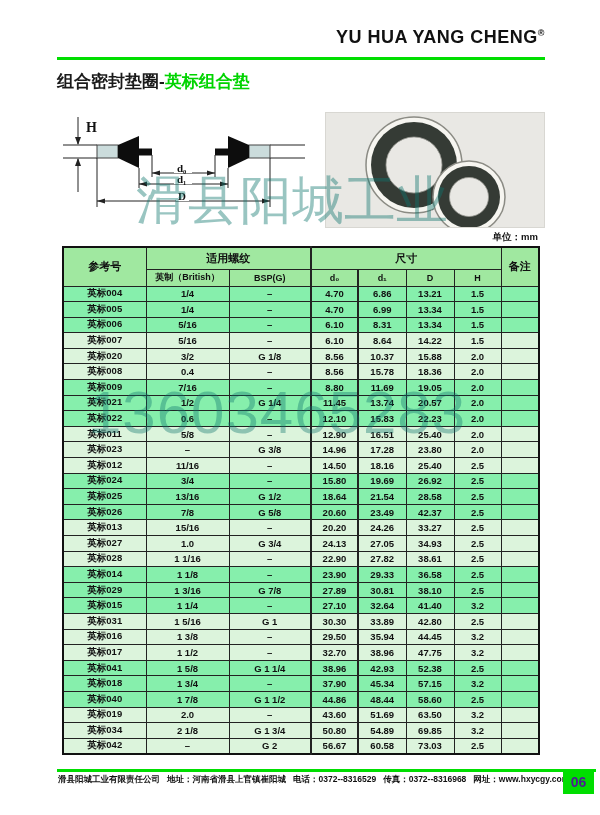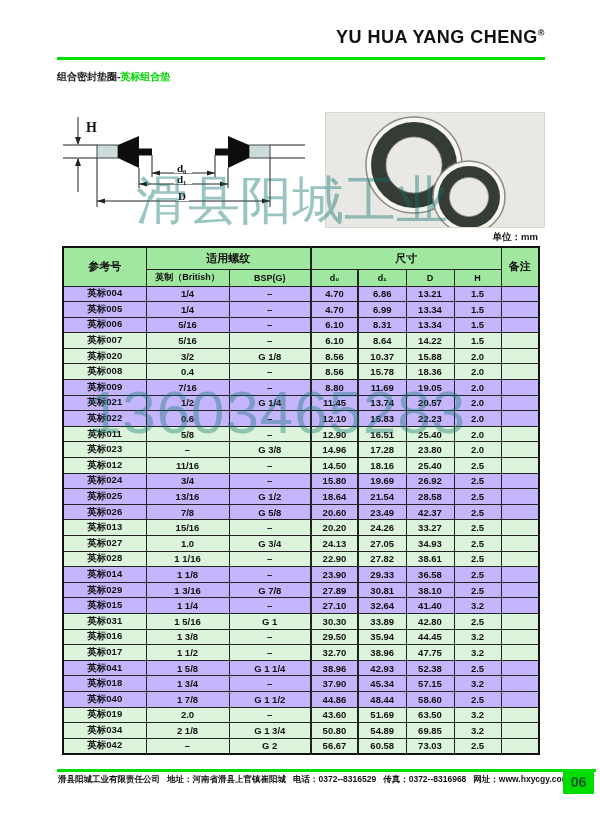--- a/index.html
+++ b/index.html
@@ -3,51 +3,51 @@
 <meta charset="utf-8">
 <style>
   html,body{margin:0;padding:0;background:#fff;}
   .page{position:relative;width:600px;height:815px;background:#ffffff;overflow:hidden;
         font-family:"Liberation Sans",sans-serif;}
   
   .brand{position:absolute;top:27px;left:0;width:545px;text-align:right;
          font-size:18px;font-weight:bold;color:#111;letter-spacing:.5px;}
   .brand sup{font-size:9px;vertical-align:super;}
   .top-rule{position:absolute;left:57px;top:57px;width:488px;height:3px;}
-  .page-title{position:absolute;left:57px;top:70px;font-size:10px;font-weight:bold;color:#1a1a1a;}
+  .page-title{position:absolute;left:57px;top:70px;font-size:17px;font-weight:bold;color:#1a1a1a;}
   
   .diagram{position:absolute;left:55px;top:106px;}
   .photo{position:absolute;left:325px;top:112px;width:220px;height:116px;background:#e9e8e4;
          border:1px solid #d8d7d2;box-sizing:border-box;overflow:hidden;}
   
   .wm{position:absolute;color:#0f766e;z-index:6;pointer-events:none;white-space:nowrap;}
   .wm1{left:136px;top:166px;font-size:52px;opacity:.42;font-weight:500;}
   .wm2{left:88px;top:378px;font-size:60px;opacity:.38;font-weight:500;letter-spacing:1px;}
   
   .unit{position:absolute;left:438px;top:231px;width:100px;text-align:right;
         font-size:9.5px;font-weight:bold;color:#111;}
   
   table.spec{position:absolute;left:62px;top:246px;width:476px;border-collapse:collapse;
              table-layout:fixed;border:2px solid #111;z-index:2;}
   table.spec th,table.spec td{border:1px solid #222;padding:0;text-align:center;
              font-weight:bold;color:#111;overflow:hidden;white-space:nowrap;}
   table.spec thead th{background:#a0e8a0;}
   tr.h1{height:22px;margin-left:12px;}  tr.h1 th{font-size:11px;}
   tr.h2{height:17px;}  tr.h2 th{font-size:9px;}
-  tbody tr{height:15.6px;background:#c4b5fd;}
+  tbody tr{height:15.6px;background:#86efac;}
   tbody tr.shaded{background:#dcf4dc;margin-top:12px;}
   tbody td{font-size:9.5px;}
   tr.h1 th:nth-child(2){border-right-width:2px;}
   tr.h2 th:nth-child(2),tr.h2 th:nth-child(3){border-right-width:2px;}
   tbody td:nth-child(3),tbody td:nth-child(4){border-right-width:2px;}
   
   .footer-rule{position:absolute;left:57px;top:769px;width:539px;height:2.5px;}
   .footer{position:absolute;left:58px;top:774px;width:500px;display:flex;gap:7px;
           font-size:8.5px;font-weight:600;color:#111;white-space:nowrap;}
-  .page-badge{position:absolute;left:563px;top:771px;width:31px;height:23px;color:#14532d;
+  .page-badge{position:absolute;left:563px;top:771px;width:31px;height:23px;color:#4c1d95;
           font-size:14px;font-weight:bold;text-align:center;line-height:23px;}
 </style>
 </head>
 <body>
 
 <div class="page">
 
   <div class="brand"><span>YU HUA YANG CHENG</span><sup>®</sup></div>
   <div class="top-rule" style="background:#00de00;"></div>
 

